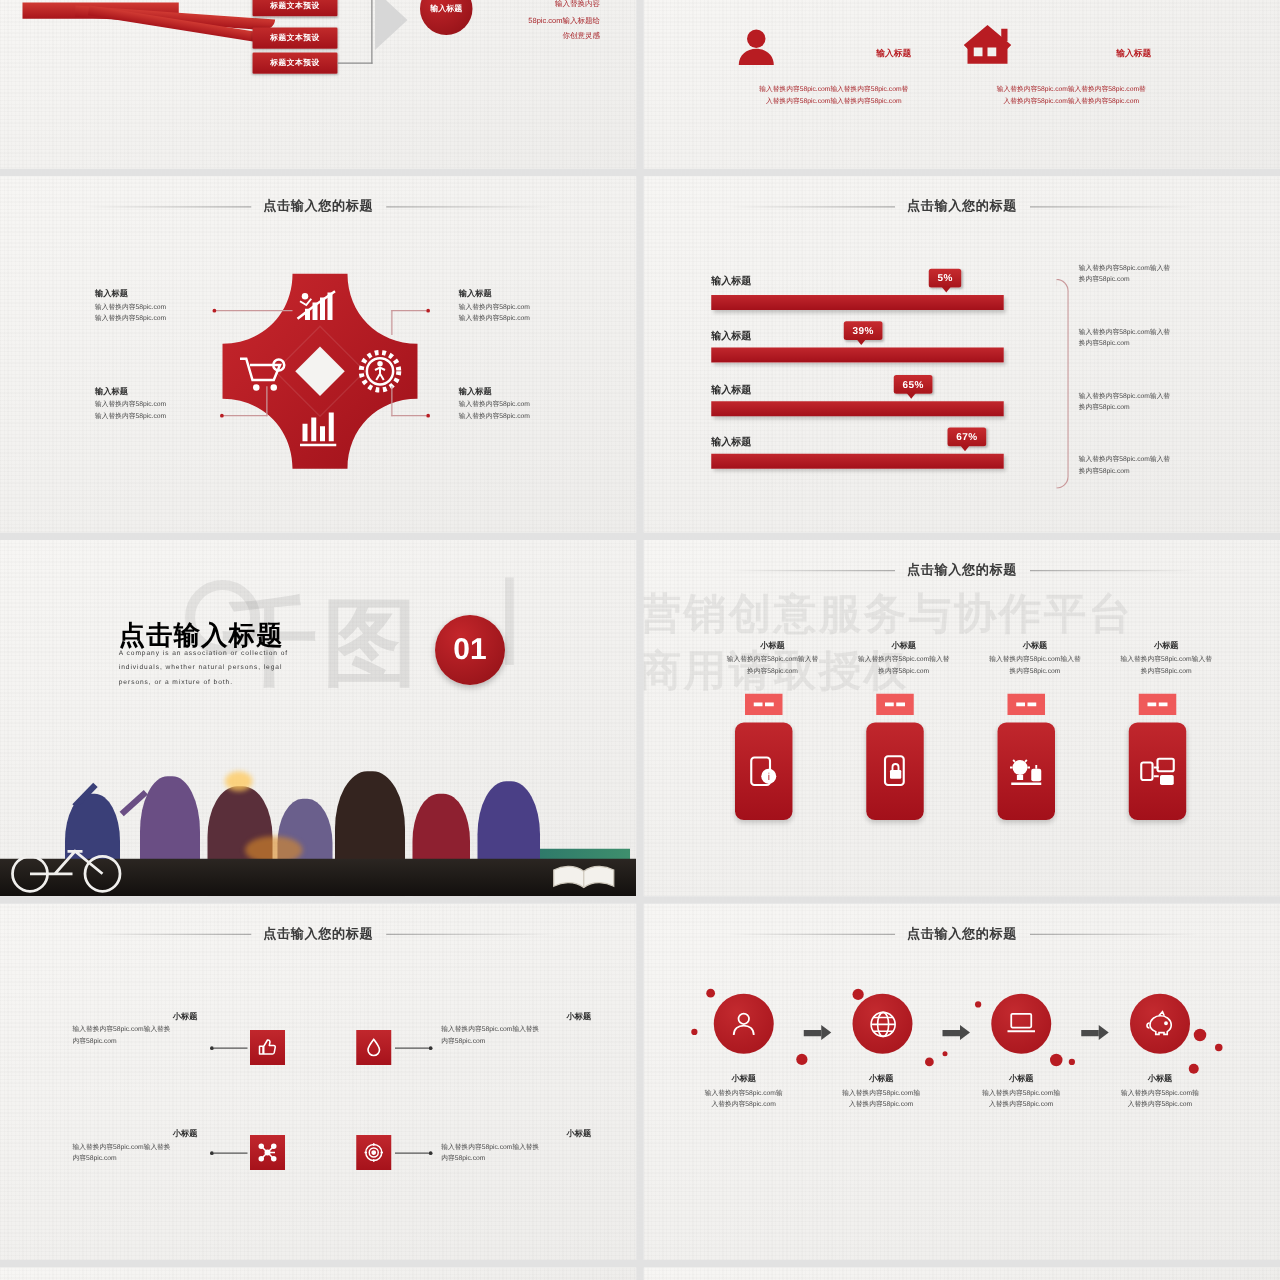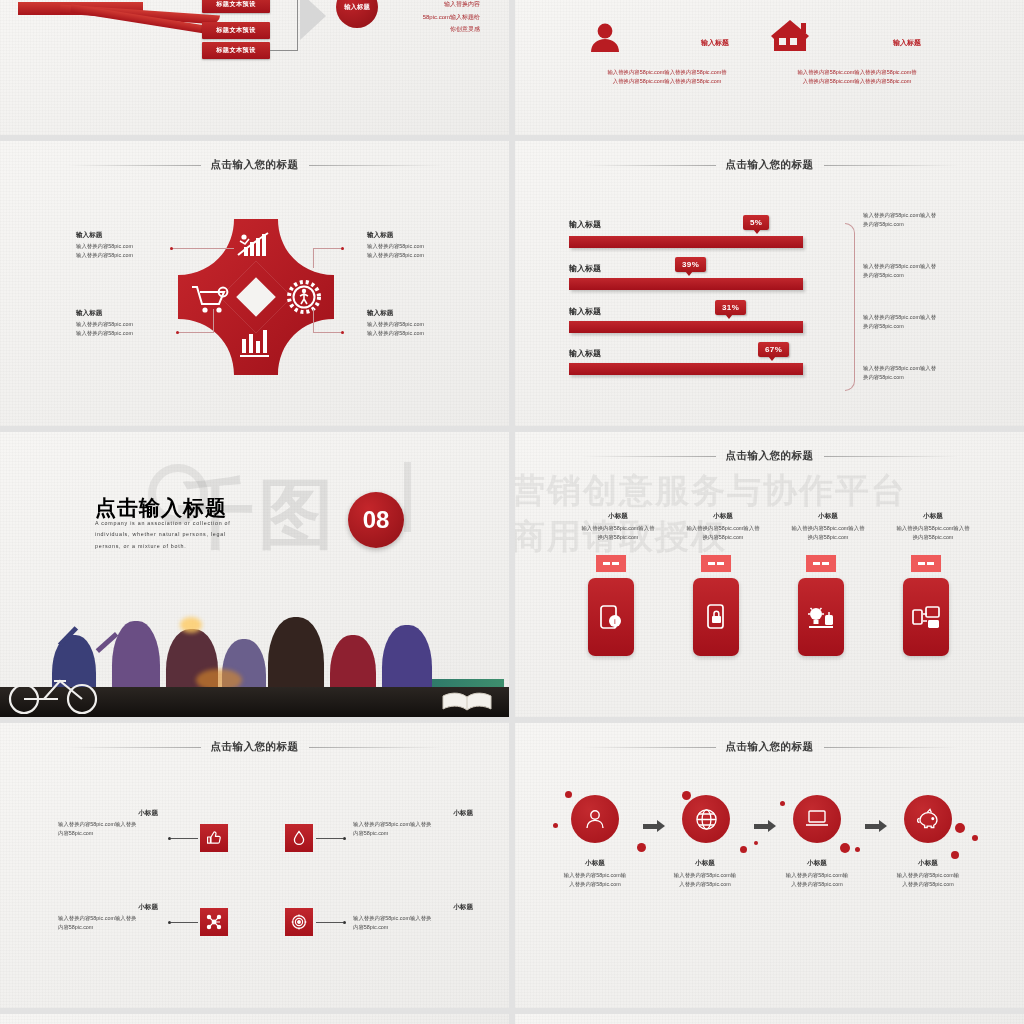--- a/index.html
+++ b/index.html
@@ -282,21 +282,21 @@
     <div class="sub" style="position:absolute;left:54px;top:78px;font-size:8px;">输入标题</div>
     <div class="bar" style="left:54px;top:95px;width:234px;"></div>
     <div class="baglabel" style="left:228px;top:74px;">5%</div>
 
     <div class="sub" style="position:absolute;left:54px;top:122px;font-size:8px;">输入标题</div>
     <div class="bar" style="left:54px;top:137px;width:234px;"></div>
     <div class="baglabel" style="left:160px;top:116px;">39%</div>
 
     <div class="sub" style="position:absolute;left:54px;top:165px;font-size:8px;">输入标题</div>
     <div class="bar" style="left:54px;top:180px;width:234px;"></div>
-    <div class="baglabel" style="left:200px;top:159px;">31%</div>
+    <div class="baglabel" style="left:200px;top:159px;">65%</div>
 
     <div class="sub" style="position:absolute;left:54px;top:207px;font-size:8px;">输入标题</div>
     <div class="bar" style="left:54px;top:222px;width:234px;"></div>
     <div class="baglabel" style="left:243px;top:201px;">67%</div>
 
     <div class="brace" style="left:330px;top:82px;width:10px;height:168px;"></div>
 
     <div class="tl" style="left:348px;top:70px;width:122px;">
       <div class="cn">输入替换内容58pic.com输入替</div>
       <div class="cn">换内容58pic.com</div>
@@ -322,21 +322,21 @@
     <div class="wm" style="left:148px;top:32px;width:60px;height:60px;border:8px solid rgba(120,120,120,.14);border-radius:50%;"></div>
     <div class="wm" style="left:404px;top:30px;width:7px;height:70px;background:rgba(120,120,120,.14);"></div>
 
     <div style="position:absolute;left:95px;top:62px;font-size:21px;font-weight:bold;color:#000000;letter-spacing:1px;">点击输入标题</div>
     <div class="tl" style="left:95px;top:86px;width:180px;font-size:5.3px;letter-spacing:.75px;line-height:2.15;color:#3a3a3a;">
       <div>A company is an association or collection of</div>
       <div>individuals, whether natural persons, legal</div>
       <div>persons, or a mixture of both.</div>
     </div>
 
-    <div class="numcirc" style="left:348px;top:60px;">08</div>
+    <div class="numcirc" style="left:348px;top:60px;">01</div>
 
     <div class="photo">
       <div class="silhouette" style="left:52px;width:44px;height:82px;background:#3a3f78;"></div>
       <div class="silhouette" style="left:112px;width:48px;height:96px;background:#6a4e84;"></div>
       <div class="silhouette" style="left:166px;width:52px;height:88px;background:#5a2f3a;"></div>
       <div class="silhouette" style="left:222px;width:44px;height:78px;background:#6a5f8c;"></div>
       <div class="silhouette" style="left:268px;width:56px;height:100px;background:#34241f;"></div>
       <div class="silhouette" style="left:330px;width:46px;height:82px;background:#8e2030;"></div>
       <div class="silhouette" style="left:382px;width:50px;height:92px;background:#4a3f86;"></div>
       <div style="position:absolute;left:94px;bottom:72px;width:26px;height:5px;background:#6a4e84;transform:rotate(-42deg);"></div>

